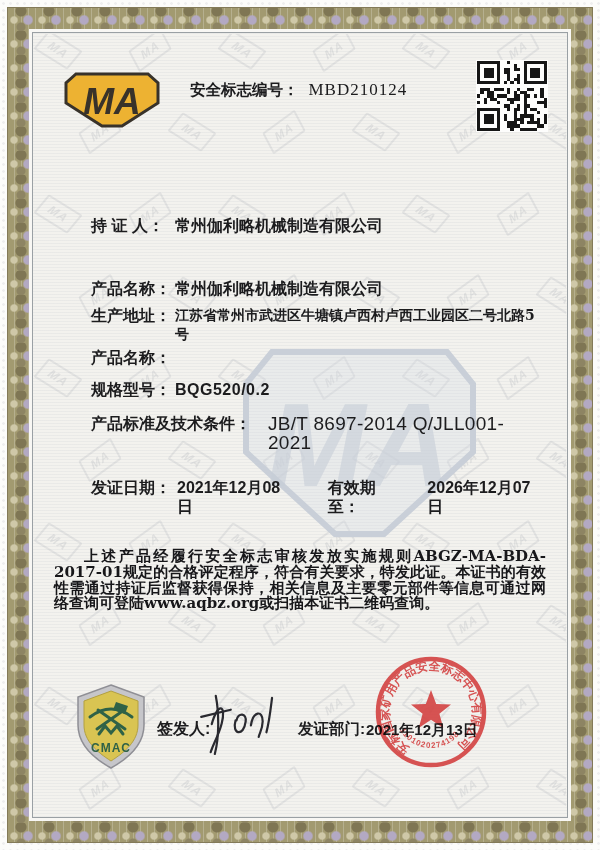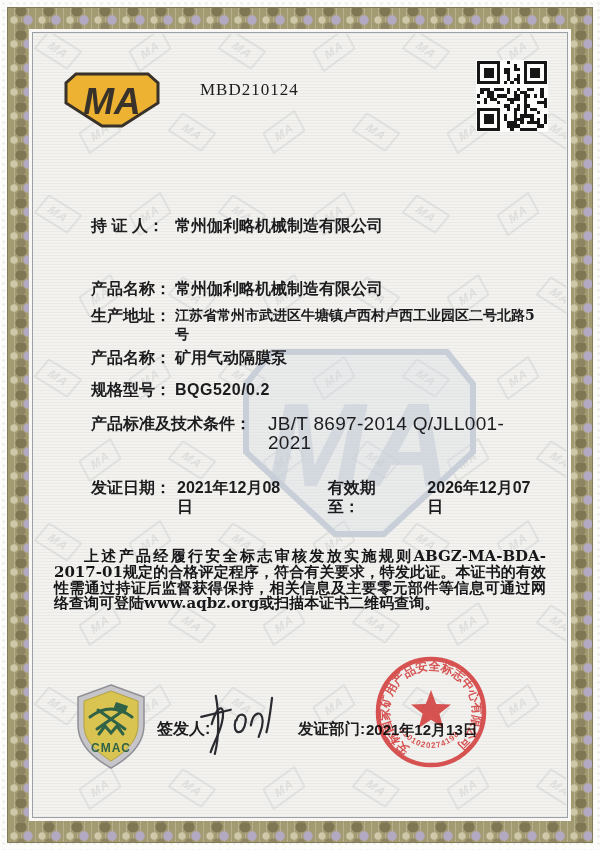--- a/index.html
+++ b/index.html
@@ -154,20 +154,21 @@
   </svg>
 
   <div class="content">
 
     <svg class="ma-logo" width="96" height="56" viewBox="0 0 96 56">
       <polygon points="12,2 84,2 94,11 94,31 58,54 38,54 2,31 2,11" fill="#edb232" stroke="#38322a" stroke-width="3"></polygon>
       <text x="48" y="42" text-anchor="middle" font-family="Liberation Sans, sans-serif" font-style="italic" font-weight="900" font-size="37" fill="#38322a">MA</text>
     </svg>
 
     <div class="mark-row">
+      <span class="mark-label">安全标志编号：</span>
       <span class="mark-value">MBD210124</span>
     </div>
 
     <svg class="qr" id="qr" viewBox="0 0 21 21" shape-rendering="crispEdges" fill="#161616">
         <rect x="0" y="0" width="1" height="1"></rect>
         <rect x="1" y="0" width="1" height="1"></rect>
         <rect x="2" y="0" width="1" height="1"></rect>
         <rect x="3" y="0" width="1" height="1"></rect>
         <rect x="4" y="0" width="1" height="1"></rect>
         <rect x="5" y="0" width="1" height="1"></rect>
@@ -388,21 +389,20 @@
     <div class="row r3">
       <span class="row-label">产品名称：</span>
       <span class="row-value">常州伽利略机械制造有限公司</span>
     </div>
     <div class="row r4">
       <span class="row-label">生产地址：</span>
       <span class="row-value">江苏省常州市武进区牛塘镇卢西村卢西工业园区二号北路5号</span>
     </div>
     <div class="row r5">
       <span class="row-label">产品名称：</span>
-      <span class="row-value">矿用气动隔膜泵</span>
     </div>
     <div class="row r6">
       <span class="row-label">规格型号：</span>
       <span class="row-value val-latin">BQG520/0.2</span>
     </div>
     <div class="row r7 row-wide">
       <span class="row-label">产品标准及技术条件：</span>
       <span class="row-value val-std">JB/T 8697-2014  Q/JLL001-2021</span>
     </div>
 

